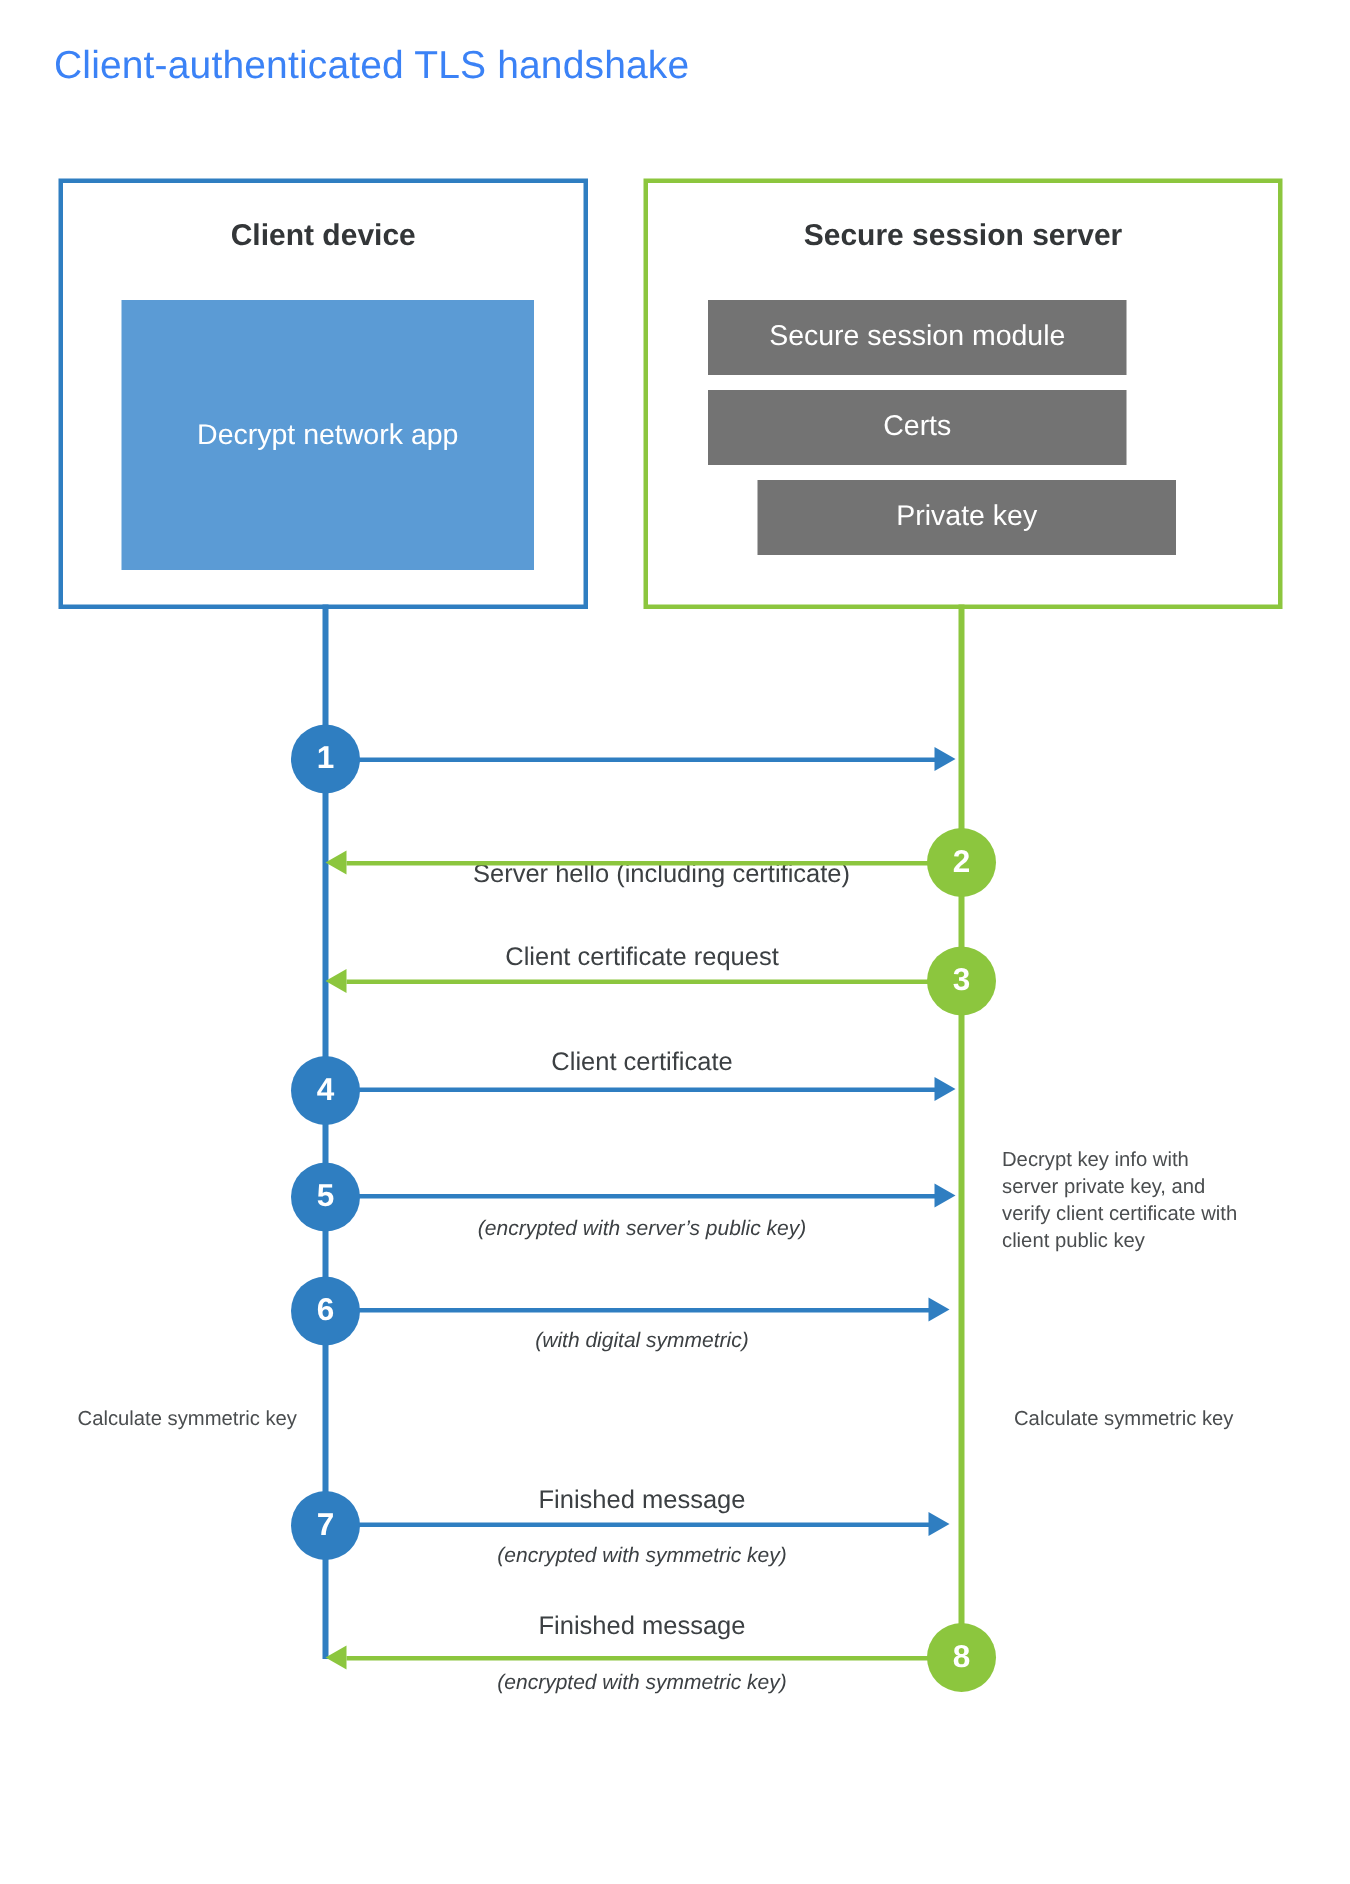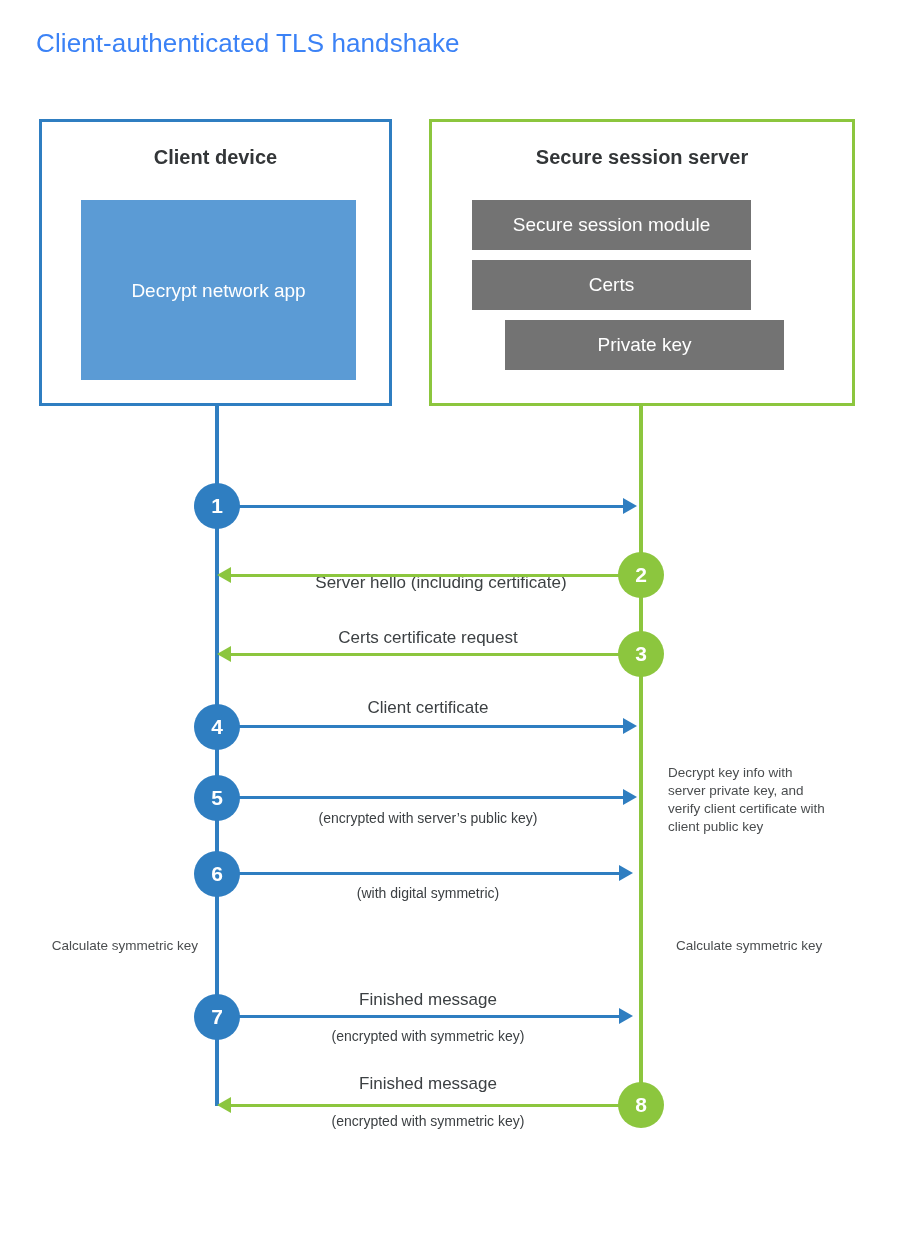--- a/index.html
+++ b/index.html
@@ -164,20 +164,21 @@
     color: #3c4043;
     text-align: center;
     white-space: nowrap;
   }
   .msg-sublabel {
     position: absolute;
     font-size: 14px;
     color: #3c4043;
     text-align: center;
     white-space: nowrap;
+    font-style: italic;
   }
   .side-note {
     position: absolute;
     font-size: 13.5px;
     line-height: 18px;
     color: #4a4d4f;
   }
   .side-note.left-note {
     text-align: right;
   }
@@ -218,21 +219,21 @@
 
   <div class="msg-line blue" style="left:217px; top:505px; width:408px;"></div>
   <div class="arrowhead right-blue" style="left:623px; top:498px;"></div>
   <div class="step-circle blue" style="left:194px; top:483px;">1</div>
 
   <div class="msg-label" style="left:230px; top:549px; width:422px;margin-top:24px;">Server hello (including certificate)</div>
   <div class="msg-line green" style="left:231px; top:574px; width:394px;"></div>
   <div class="arrowhead left-green" style="left:217px; top:567px;"></div>
   <div class="step-circle green" style="left:618px; top:552px;">2</div>
 
-  <div class="msg-label" style="left:217px; top:628px; width:422px;">Certs certificate request</div>
+  <div class="msg-label" style="left:217px; top:628px; width:422px;">Client certificate request</div>
   <div class="msg-line green" style="left:231px; top:653px; width:394px;"></div>
   <div class="arrowhead left-green" style="left:217px; top:646px;"></div>
   <div class="step-circle green" style="left:618px; top:631px;">3</div>
 
   <div class="msg-label" style="left:217px; top:698px; width:422px;">Client certificate</div>
   <div class="msg-line blue" style="left:217px; top:725px; width:408px;"></div>
   <div class="arrowhead right-blue" style="left:623px; top:718px;"></div>
   <div class="step-circle blue" style="left:194px; top:704px;">4</div>
 
   <div class="msg-line blue" style="left:217px; top:796px; width:408px;"></div>

